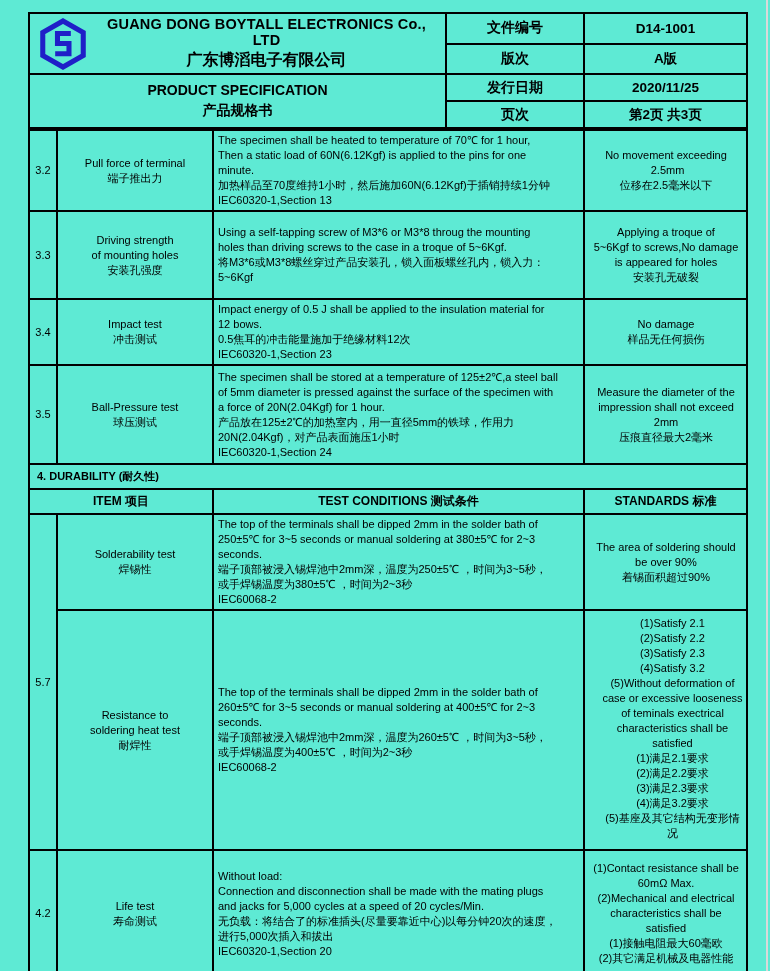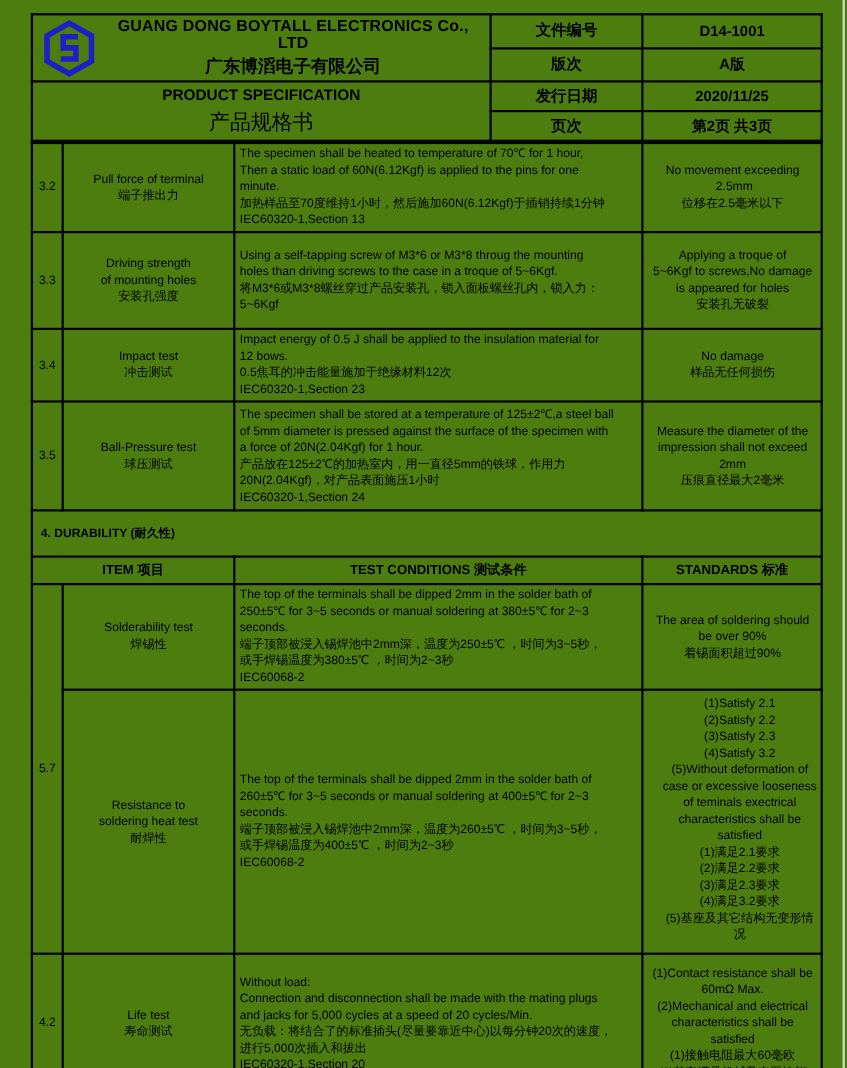--- a/index.html
+++ b/index.html
@@ -1,19 +1,19 @@
 <!DOCTYPE html>
 <html><head>
 <meta charset="utf-8">
 <style>
   html,body{margin:0;padding:0;background:#ffffff;}
   .page{
     position:relative;
     width:770px;height:971px;
-    background:#4d7c0f;
+    background:#5eead4;
     font-family:"Liberation Sans", sans-serif;
     color:#000;
     overflow:hidden;
   }
   .scan-edge{
     position:absolute;right:2px;top:0;width:2px;height:100%;
     background:#d9d9d9;
   }
   .wrap{position:absolute;left:28px;top:12px;}
   table{border-collapse:collapse;table-layout:fixed;width:718px;}
@@ -22,21 +22,21 @@
   
   .hdr td{height:25px;}
   .company-cell{padding:2px 4px;}
   .company-flex{display:flex;align-items:center;}
   .logo-box{flex:0 0 58px;display:flex;justify-content:center;align-items:center;}
   .company-names{flex:1;text-align:center;}
   .company-en{font-size:14.5px;font-weight:bold;letter-spacing:0.2px;}
   .company-cn{font-size:16px;font-weight:bold;margin-top:2px;}
   .title-cell{text-align:center;}
   .title-en{font-size:14px;font-weight:bold;}
-  .title-cn{font-size:19px;font-weight:normal;margin-top:4px;}
+  .title-cn{font-size:14px;font-weight:bold;margin-top:4px;}
   .flabel{font-size:14px;font-weight:bold;text-align:center;border-radius:10px;}
   .fvalue{font-size:13.5px;font-weight:bold;text-align:center;}
 
   
   .body-tbl{margin-top:0;}
   .body-tbl td{font-size:11px;line-height:15px;}
   .num{text-align:center;font-size:11.5px;}
   .item{text-align:center;white-space:pre-wrap;margin-left:37px;}
   .cond{text-align:left;padding:2px 2px 2px 4px;white-space:pre-wrap;}
   .std{text-align:center;padding:2px 2px 2px 3px;white-space:pre-wrap;}
@@ -154,21 +154,21 @@
 a force of 20N(2.04Kgf) for 1 hour.
 产品放在125±2℃的加热室内，用一直径5mm的铁球，作用力
 20N(2.04Kgf)，对产品表面施压1小时
 IEC60320-1,Section 24</td>
         <td class="std">Measure the diameter of the
 impression shall not exceed
 2mm
 压痕直径最大2毫米</td>
       </tr>
 
-      <tr style="height:42px">
+      <tr style="height:25px">
         <td class="section-cell" colspan="4">4. DURABILITY (耐久性)</td>
       </tr>
 
       <tr class="colhdr" style="height:25px">
         <td colspan="2">ITEM 项目</td>
         <td>TEST CONDITIONS 测试条件</td>
         <td>STANDARDS 标准</td>
       </tr>
 
       <tr style="height:91px">

